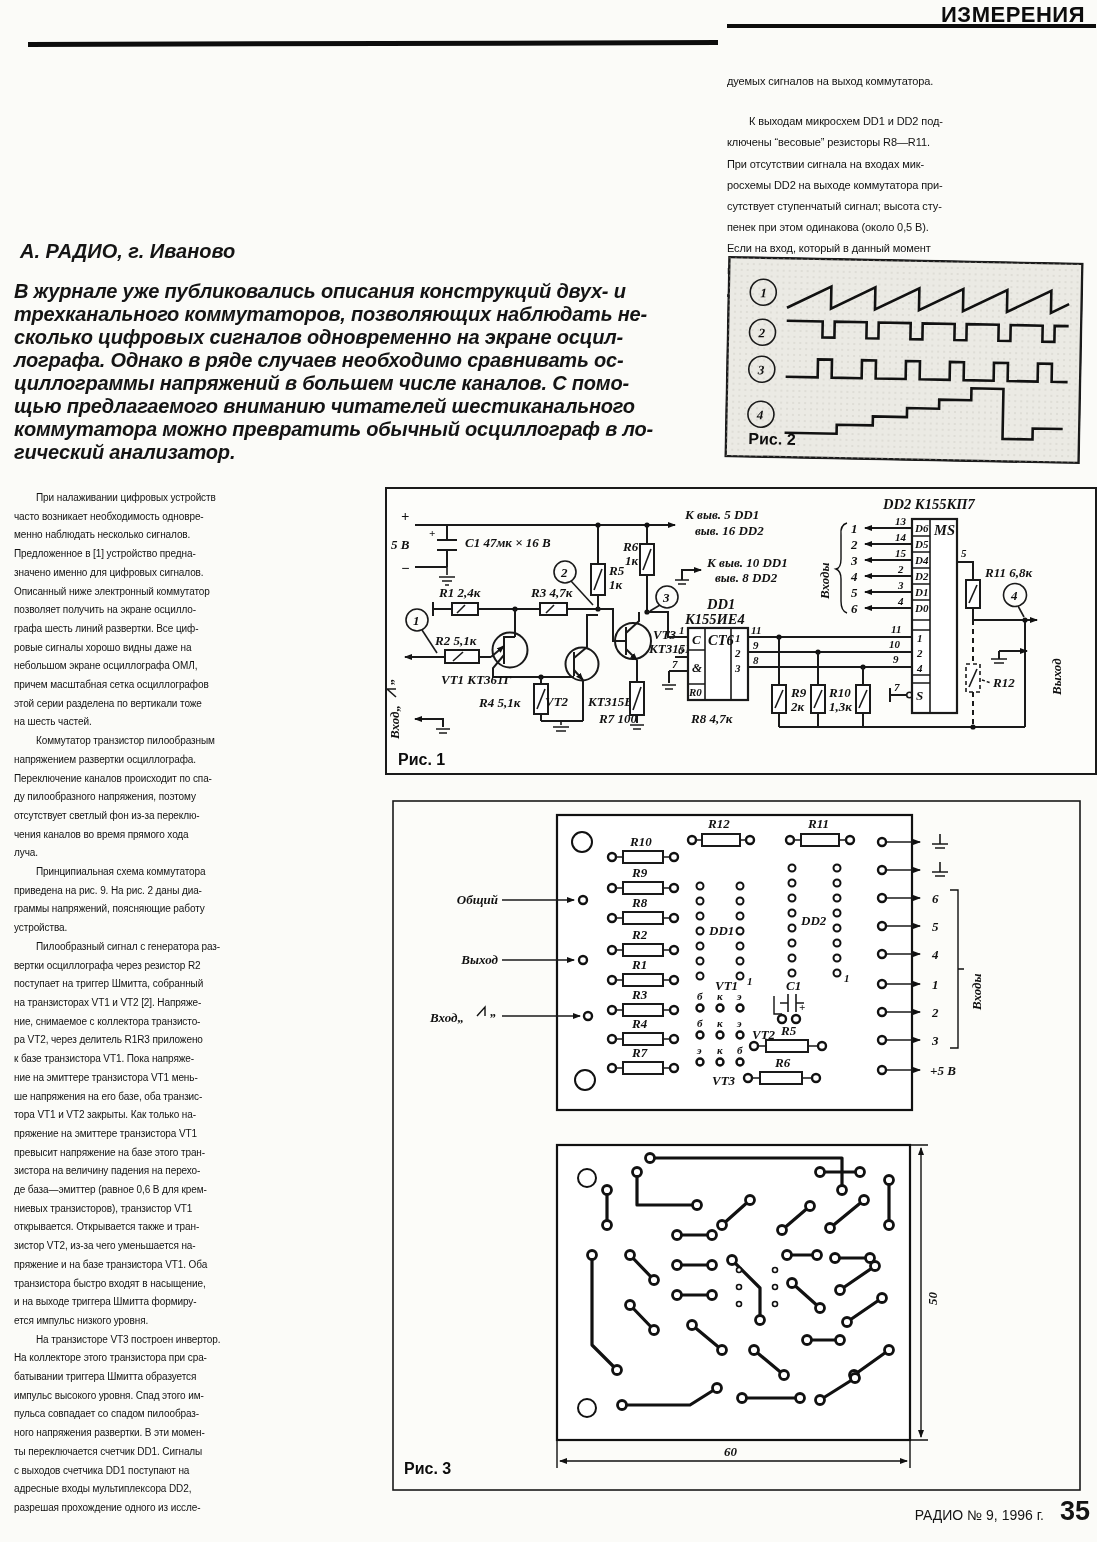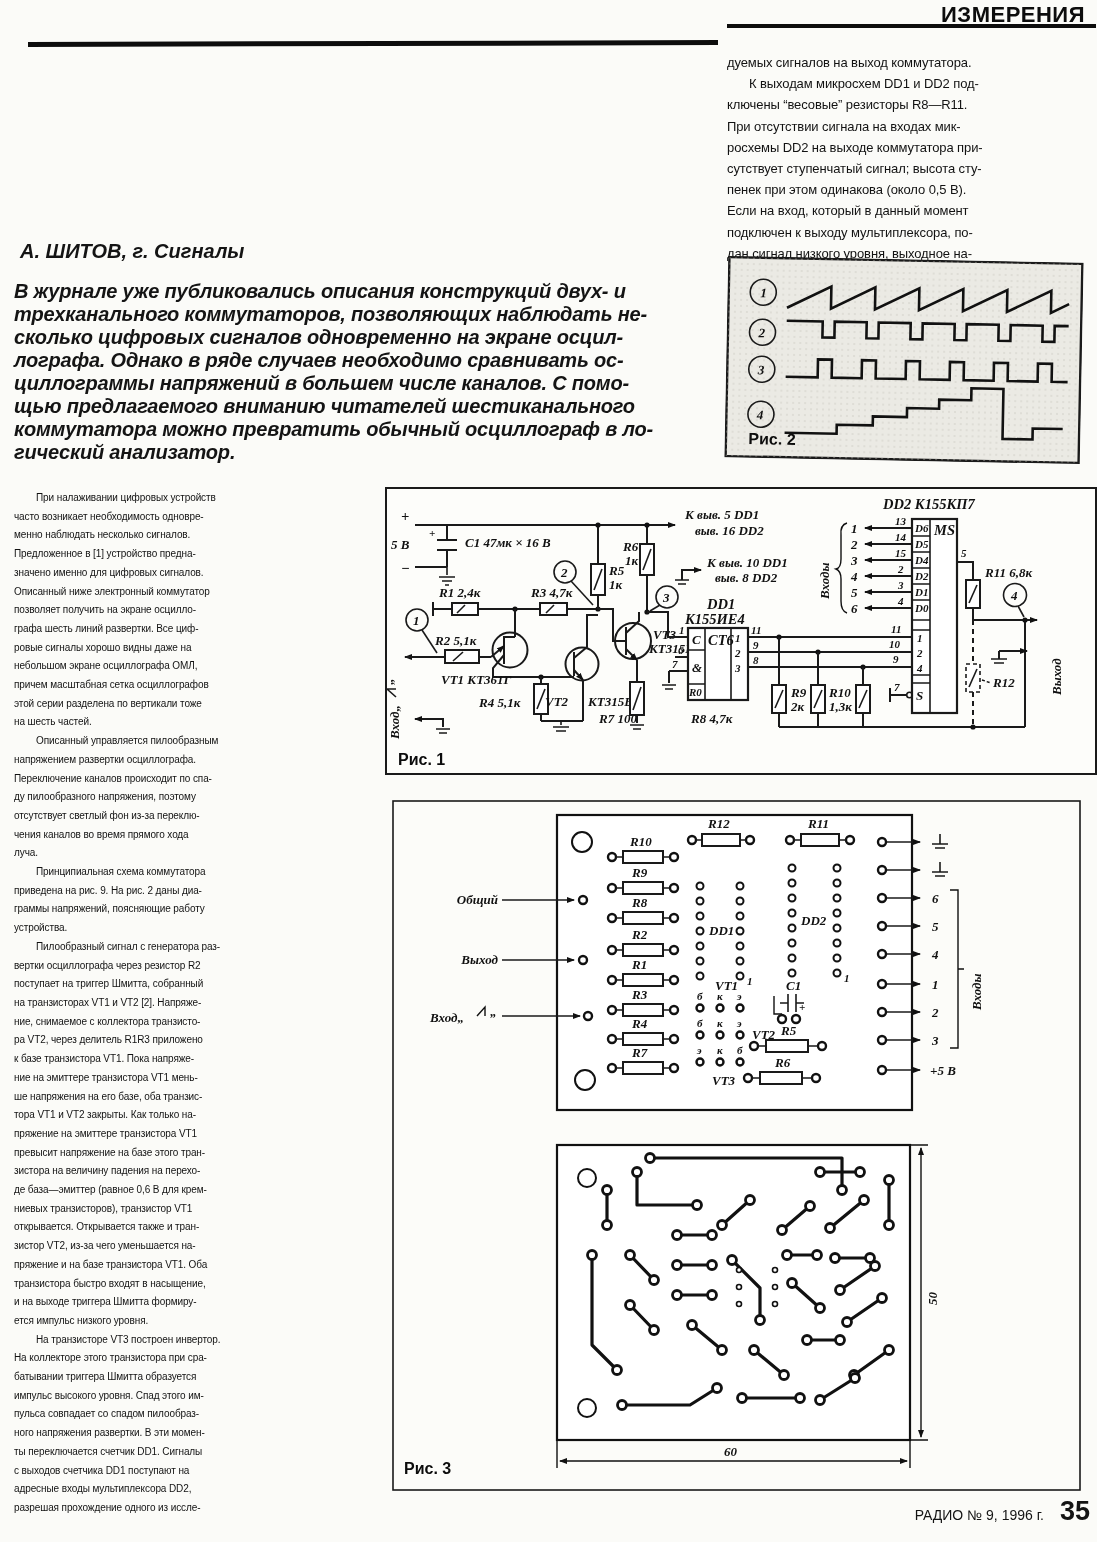--- a/index.html
+++ b/index.html
@@ -12,21 +12,21 @@
   .title{left:20px;top:62px;width:700px;font:italic bold 49px "Liberation Sans",sans-serif;
         line-height:57px;letter-spacing:-.5px;white-space:pre-line;color:#0a0a0a;}
   .author{left:20px;top:240px;font:italic bold 20px "Liberation Sans",sans-serif;}
   .lead{left:14px;top:280px;width:712px;font:italic bold 20px "Liberation Sans",sans-serif;
         line-height:23px;white-space:pre-line;letter-spacing:-.2px;}
   .bt{font-family:"Liberation Sans",sans-serif;font-size:10px;line-height:18.7px;
         white-space:pre-line;margin:0;color:#121212;letter-spacing:-.1px;}
   .ind{text-indent:22px;}
   .col-left{left:14px;top:489px;width:364px;}
   .col-right{left:727px;top:52px;width:370px;}
-  .col-right .bt{font-size:13px;line-height:21.2px;}
+  .col-right .bt{font-size:11px;line-height:21.2px;margin-top:19px;}
   .fig{background:transparent;}
   .footer{left:640px;top:1496px;width:450px;display:flex;justify-content:flex-end;
         align-items:baseline;gap:16px;text-align:center;}
   .footer .journal{font:14px "Liberation Sans",sans-serif;}
   .footer .pageno{font:bold 27px "Liberation Sans",sans-serif;}
   
   .w{stroke:#1a1a1a;stroke-width:2;fill:none;}
   .w15{stroke:#1a1a1a;stroke-width:1.6;fill:none;}
   .wd{stroke:#1a1a1a;stroke-width:2;fill:none;stroke-dasharray:5 4;}
   .res{fill:#fff;stroke:#1a1a1a;stroke-width:2;}
@@ -44,21 +44,21 @@
 </style>
 </head>
 <body>
 
 <div class="page">
 
   <div class="abs section-header">ИЗМЕРЕНИЯ</div>
   <div class="abs rule" style="left:727px;top:24px;width:369px;height:4px;"></div>
   <div class="abs rule" style="left:28px;top:41px;width:690px;height:4.5px;transform:rotate(-.15deg);"></div>
 
-  <div class="abs author">А. ШИТОВ, г. Сигналы</div>
+  <div class="abs author">А. РАДИО, г. Иваново</div>
   <div class="abs lead">В журнале уже публиковались описания конструкций двух- и
 трехканального коммутаторов, позволяющих наблюдать не-
 сколько цифровых сигналов одновременно на экране осцил-
 лографа. Однако в ряде случаев необходимо сравнивать ос-
 циллограммы напряжений в большем числе каналов. С помо-
 щью предлагаемого вниманию читателей шестиканального
 коммутатора можно превратить обычный осциллограф в ло-
 гический анализатор.</div>
 
   <div class="abs col-left">
@@ -68,21 +68,21 @@
 Предложенное в [1] устройство предна-
 значено именно для цифровых сигналов.
 Описанный ниже электронный коммутатор
 позволяет получить на экране осцилло-
 графа шесть линий развертки. Все циф-
 ровые сигналы хорошо видны даже на
 небольшом экране осциллографа ОМЛ,
 причем масштабная сетка осциллографов
 этой серии разделена по вертикали тоже
 на шесть частей.</p>
-    <p class="bt ind">Описанный управляется пилообразным
+    <p class="bt ind">Коммутатор транзистор пилообразным
 напряжением развертки осциллографа.
 Переключение каналов происходит по спа-
 ду пилообразного напряжения, поэтому
 отсутствует светлый фон из-за переклю-
 чения каналов во время прямого хода
 луча.</p>
     <p class="bt ind">Принципиальная схема коммутатора
 приведена на рис. 9. На рис. 2 даны диа-
 граммы напряжений, поясняющие работу
 устройства.</p>

